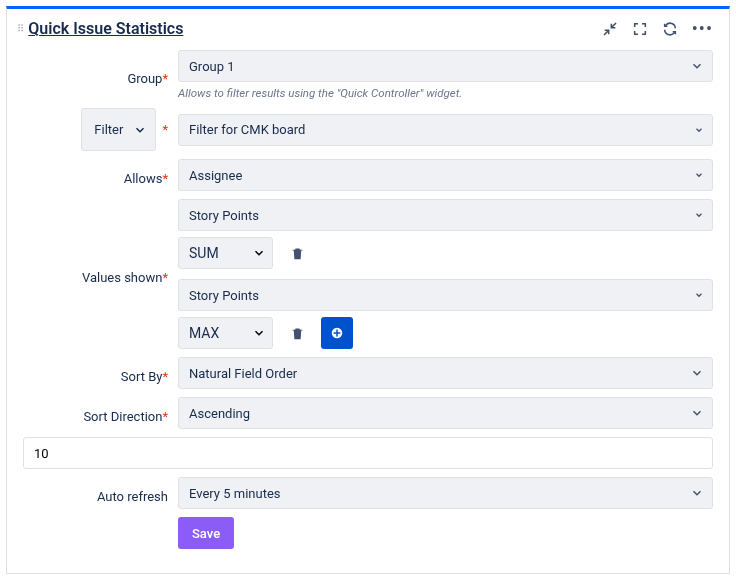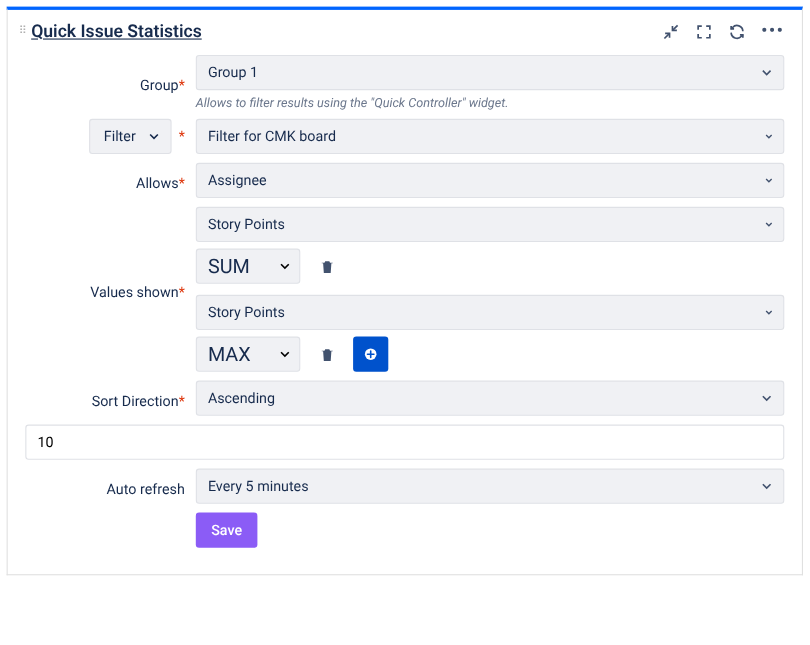--- a/index.html
+++ b/index.html
@@ -16,25 +16,25 @@
   .req { color: #de350b; }
   .ctrl-col { flex: 1; }
   .select { width: 100%; height: 32px; background: #f0f1f4; border: 1px solid #dfe1e6; border-radius: 3px; padding: 0 30px 0 10px; font-size: 13px; color: #172b4d; appearance: none; -webkit-appearance: none; position: relative; display: flex; align-items: center; cursor: pointer; }
   .select-wrap { position: relative; }
   .select-wrap .chev { position: absolute; right: 9px; top: 50%; transform: translateY(-50%); pointer-events: none; color: #42526e; }
   .chev-lg svg { width: 14px; height: 14px; }
   .chev-sm svg { width: 10px; height: 10px; }
   .helper { font-size: 11.5px; color: #6b778c; margin-top: 4px; font-style: italic; }
   .input { width: 100%; height: 32px; border: 1px solid #dfe1e6; border-radius: 3px; padding: 0 10px; font-size: 13px; color: #000000; background: #fff; }
   .btn-primary { background: #8b5cf6; color: #fff; border: none; border-radius: 3px; height: 32px; padding: 0 14px; font-size: 13px; font-weight: 500; cursor: pointer; }
-  .filter-btn { display: inline-flex; align-items: center; height: 32px; background: #f0f1f4; border: 1px solid #dfe1e6; border-radius: 3px; padding: 0 8px 0 12px; font-size: 13px; color: #172b4d; cursor: pointer; gap: 10px; }
+  .filter-btn { display: inline-flex; align-items: center; height: 43px; background: #f0f1f4; border: 1px solid #dfe1e6; border-radius: 3px; padding: 0 8px 0 12px; font-size: 13px; color: #172b4d; cursor: pointer; gap: 10px; }
   .label-col.with-filter { display: flex; justify-content: flex-end; align-items: center; padding-top: 0; gap: 6px; }
   .inline-row { display: flex; gap: 8px; align-items: center; margin-top: 6px; }
   .small-select-wrap { position: relative; width: 95px; }
-  .small-select { width: 95px; height: 32px; background: #f0f1f4; border: 1px solid #dfe1e6; border-radius: 3px; padding: 0 26px 0 10px; font-size: 18px; color: #172b4d; appearance: none; cursor: pointer; display:flex; align-items:center; }
+  .small-select { width: 95px; height: 32px; background: #f0f1f4; border: 1px solid #dfe1e6; border-radius: 3px; padding: 0 26px 0 10px; font-size: 14px; color: #172b4d; appearance: none; cursor: pointer; display:flex; align-items:center; }
   .icon-btn { width: 32px; height: 32px; display: inline-flex; align-items: center; justify-content: center; border-radius: 3px; cursor: pointer; }
   .icon-trash { color: #42526e; }
   .icon-add { background: #0052cc; color: #fff; }
   .gap-top { margin-top: 10px; }
   svg { display: block; }
 </style>
 </head>
 <body>
 
 <div class="panel">
@@ -192,20 +192,35 @@
           <div class="icon-btn icon-add">
             <svg width="14" height="14" viewBox="0 0 24 24" fill="currentColor">
                 <circle cx="12" cy="12" r="9" fill="#fff"></circle>
                 <path d="M12 7v10M7 12h10" stroke="#0052cc" stroke-width="2.5" stroke-linecap="round"></path>
               </svg>
           </div>
         </div>
       </div>
     </div>
 
+    <div class="row">
+      <div class="label-col"><span>Sort By</span><span class="req">*</span></div>
+      <div class="ctrl-col">
+        <div class="select-wrap">
+          <div class="select">
+              <span>Natural Field Order</span>
+            </div>
+          <span class="chev chev-lg">
+              <svg viewBox="0 0 24 24" fill="none" stroke="currentColor" stroke-width="2.5">
+                <path d="M6 9l6 6 6-6"></path>
+              </svg>
+            </span>
+        </div>
+      </div>
+    </div>
 
     <div class="row">
       <div class="label-col"><span>Sort Direction</span><span class="req">*</span></div>
       <div class="ctrl-col">
         <div class="select-wrap">
           <div class="select">
               <span>Ascending</span>
             </div>
           <span class="chev chev-lg">
               <svg viewBox="0 0 24 24" fill="none" stroke="currentColor" stroke-width="2.5">

